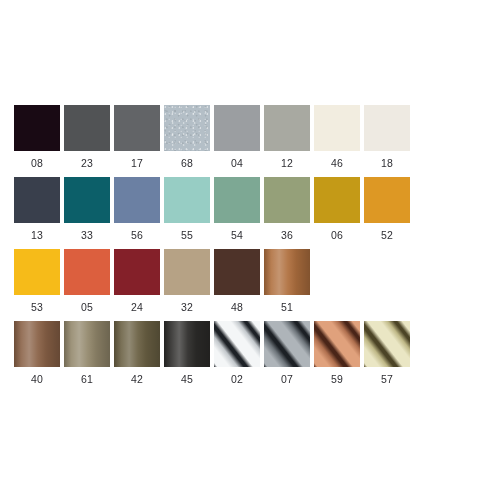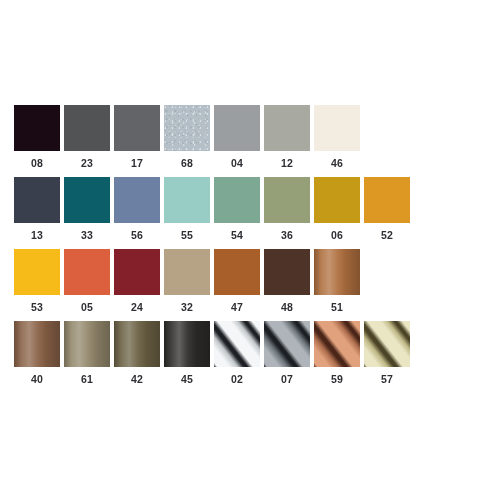--- a/index.html
+++ b/index.html
@@ -48,21 +48,20 @@
     overflow: hidden;
   }
   .swatch-label {
     margin-top: 6px;
     font-family: "Liberation Sans", sans-serif;
     font-size: 10.5px;
     line-height: 12px;
     color: #2e2e33;
     text-align: center;
     letter-spacing: 0.2px;
-    font-weight: bold;
     -webkit-font-smoothing: antialiased;
   }
   
   .finish-matte { }
   .finish-textured::after {
     content: "";
     position: absolute;
     left: 0; top: 0; right: 0; bottom: 0;
     background-image:
       radial-gradient(circle at 20% 30%, rgba(255,255,255,0.55) 0.6px, transparent 1.2px),
@@ -137,20 +136,24 @@
           <div class="swatch-label">04</div>
         </div>
         <div class="swatch-cell">
           <div class="swatch-chip finish-matte" style="background: rgb(168, 169, 161);"></div>
           <div class="swatch-label">12</div>
         </div>
         <div class="swatch-cell">
           <div class="swatch-chip finish-matte" style="background: rgb(242, 237, 224);"></div>
           <div class="swatch-label">46</div>
         </div>
+        <div class="swatch-cell">
+          <div class="swatch-chip finish-matte" style="background: rgb(238, 234, 226);"></div>
+          <div class="swatch-label">18</div>
+        </div>
       </div>
       <div class="swatch-row">
         <div class="swatch-cell">
           <div class="swatch-chip finish-matte" style="background: rgb(57, 63, 76);"></div>
           <div class="swatch-label">13</div>
         </div>
         <div class="swatch-cell">
           <div class="swatch-chip finish-matte" style="background: rgb(12, 95, 105);"></div>
           <div class="swatch-label">33</div>
         </div>
@@ -188,24 +191,20 @@
           <div class="swatch-chip finish-matte" style="background: rgb(220, 95, 62);"></div>
           <div class="swatch-label">05</div>
         </div>
         <div class="swatch-cell">
           <div class="swatch-chip finish-matte" style="background: rgb(132, 32, 41);"></div>
           <div class="swatch-label">24</div>
         </div>
         <div class="swatch-cell">
           <div class="swatch-chip finish-matte" style="background: rgb(182, 162, 133);"></div>
           <div class="swatch-label">32</div>
-        </div>
-        <div class="swatch-cell">
-          <div class="swatch-chip finish-matte" style="background: rgb(168, 95, 41);"></div>
-          <div class="swatch-label">47</div>
         </div>
         <div class="swatch-cell">
           <div class="swatch-chip finish-matte" style="background: rgb(78, 51, 41);"></div>
           <div class="swatch-label">48</div>
         </div>
         <div class="swatch-cell">
           <div class="swatch-chip finish-brushed" style="background: rgb(176, 112, 63);"></div>
           <div class="swatch-label">51</div>
         </div>
       </div>

